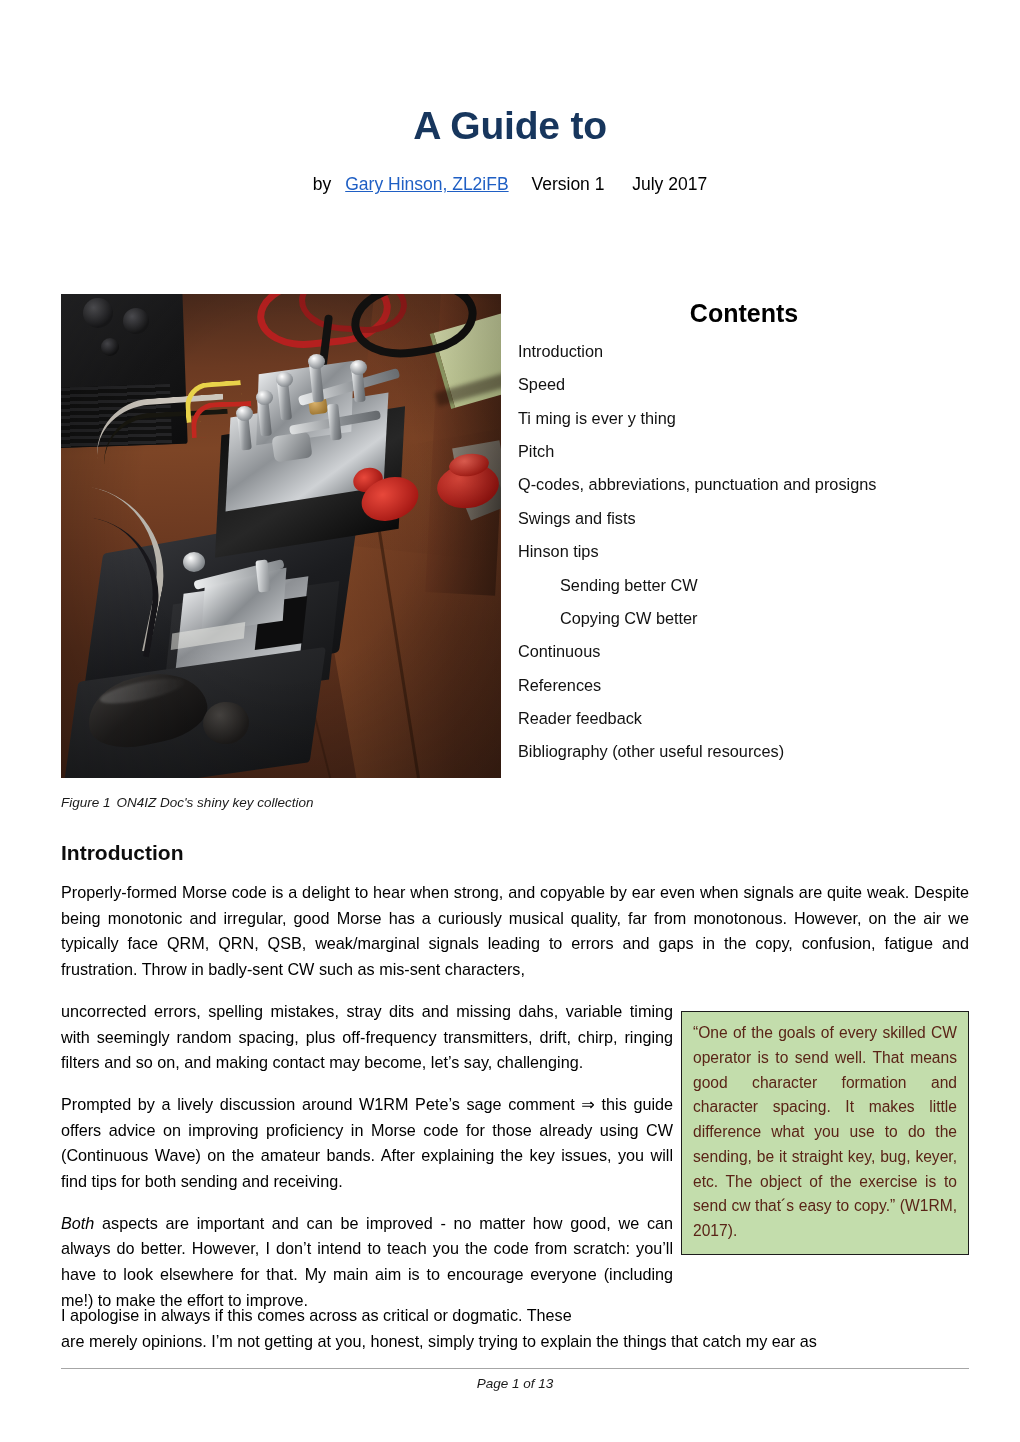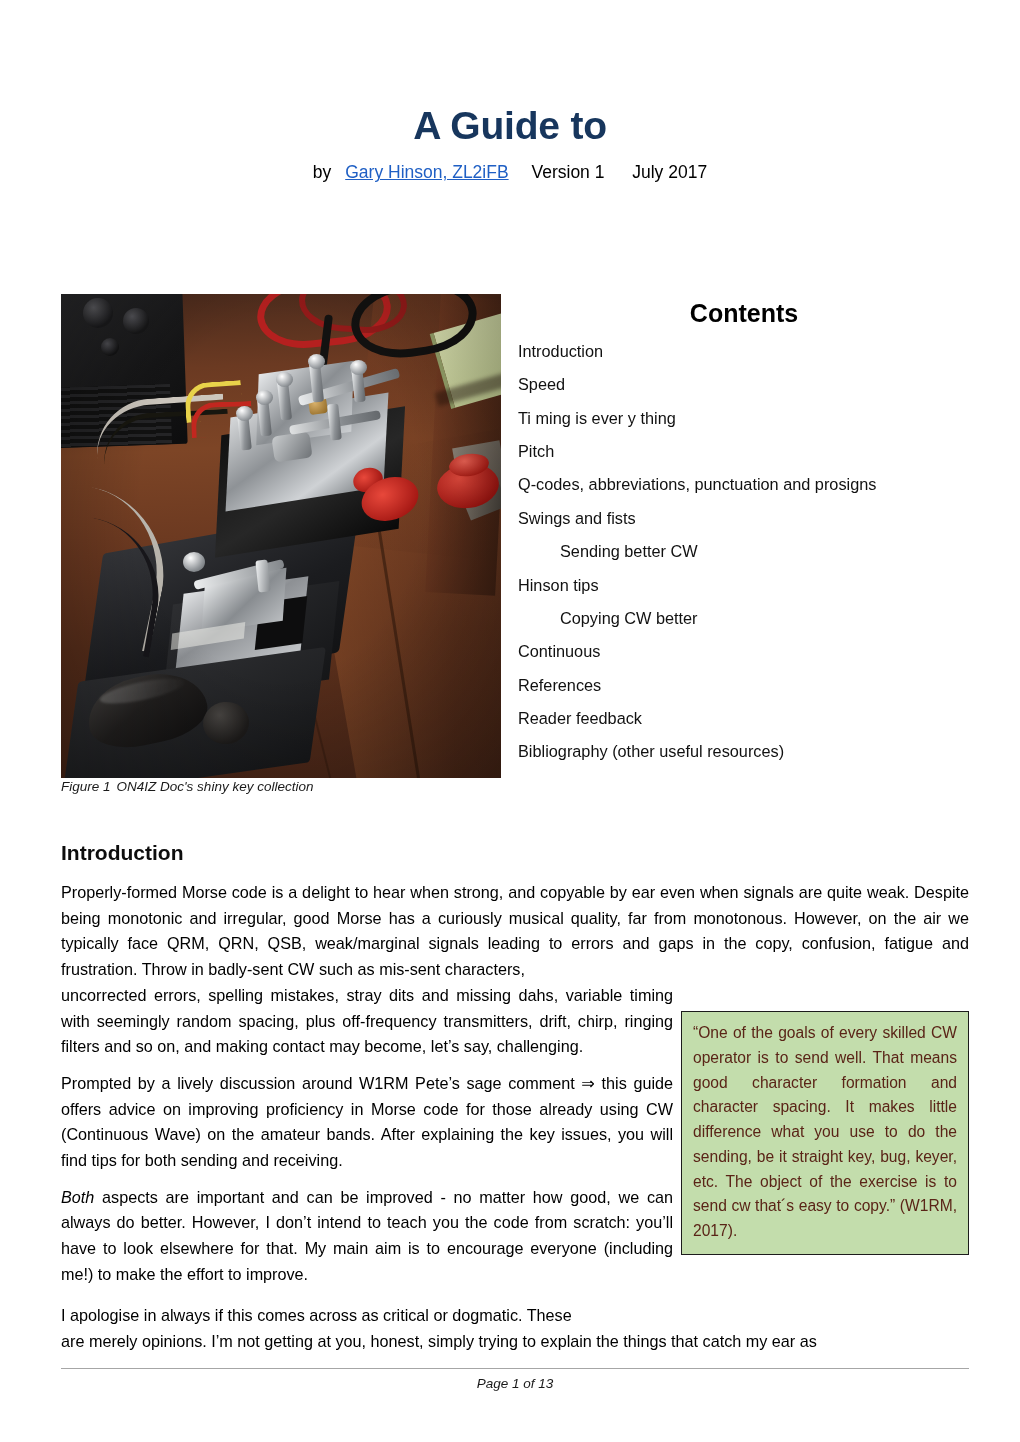--- a/index.html
+++ b/index.html
@@ -32,21 +32,21 @@
     text-align: center;
   }
   .doc-title-line {
     font-size: 39px;
     font-weight: bold;
     color: #17365d;
     line-height: 1.32;
     letter-spacing: -0.2px;
   }
   .byline {
-    margin-top: 10px;
+    margin-top: 22px;
     font-size: 17.5px;
     color: #000000;
     line-height: 1.3;
     text-align: center;
   }
   .byline .link {
     color: #1f5fc4;
     text-decoration: underline;
   }
   .byline .sp {
@@ -356,21 +356,21 @@
     border-right: 6px solid #17161a;
     border-radius: 0 80px 0 0;
     transform: rotate(10deg);
   }
   .photo-vignette {
     left: 0; top: 0; width: 440px; height: 484px;
     background: radial-gradient(ellipse at 50% 42%, rgba(0,0,0,0) 45%, rgba(0,0,0,0.35) 100%);
   }
 
   .fig-caption {
-    margin-top: 0;
+    margin-top: 16px;
     font-size: 13.5px;
     font-style: italic;
     color: #1a1a1a;
     line-height: 1.3;
   }
   .fig-caption .gap { display: inline-block; width: 6px; }
 
   
   .contents {
     position: absolute;
@@ -419,21 +419,21 @@
   .body-narrow {
     position: absolute;
     left: 61px;
     top: 983px;
     width: 612px;
     font-size: 16.2px;
     line-height: 1.585;
     text-align: justify;
     color: #000000;
   }
-  .body-narrow p { margin: 0 0 11px 0; }
+  .body-narrow p { margin: 16px 0 11px 0; }
   .body-narrow p.last { margin-bottom: 0; }
 
   .body-tail {
     position: absolute;
     left: 61px;
     top: 1303px;
     width: 908px;
     font-size: 16.2px;
     line-height: 1.585;
     color: #000000;
@@ -574,22 +574,22 @@
 
   <div class="contents">
     <div class="contents-heading">Contents</div>
 
     <div class="toc-item">Introduction</div>
     <div class="toc-item">Speed</div>
     <div class="toc-item">Ti ming is ever y thing</div>
     <div class="toc-item">Pitch</div>
     <div class="toc-item">Q-codes, abbreviations, punctuation and prosigns</div>
     <div class="toc-item">Swings and fists</div>
+    <div class="toc-item">Hinson tips</div>
     <div class="toc-item sub">Sending better CW</div>
-    <div class="toc-item">Hinson tips</div>
     <div class="toc-item sub">Copying CW better</div>
     <div class="toc-item">Continuous</div>
     <div class="toc-item">References</div>
     <div class="toc-item">Reader feedback</div>
     <div class="toc-item">Bibliography (other useful resources)</div>
   </div>
 
   <div class="section-heading">Introduction</div>
 
   <div class="body-wide">Properly-formed Morse code is a delight to hear when strong, and copyable by ear even when signals are quite weak.  Despite being monotonic and irregular, good Morse has a curiously musical quality, far from monotonous.  However, on the air we typically face QRM, QRN, QSB, weak/marginal signals leading to errors and gaps in the copy, confusion, fatigue and frustration.  Throw in badly-sent CW such as mis-sent characters,</div>

